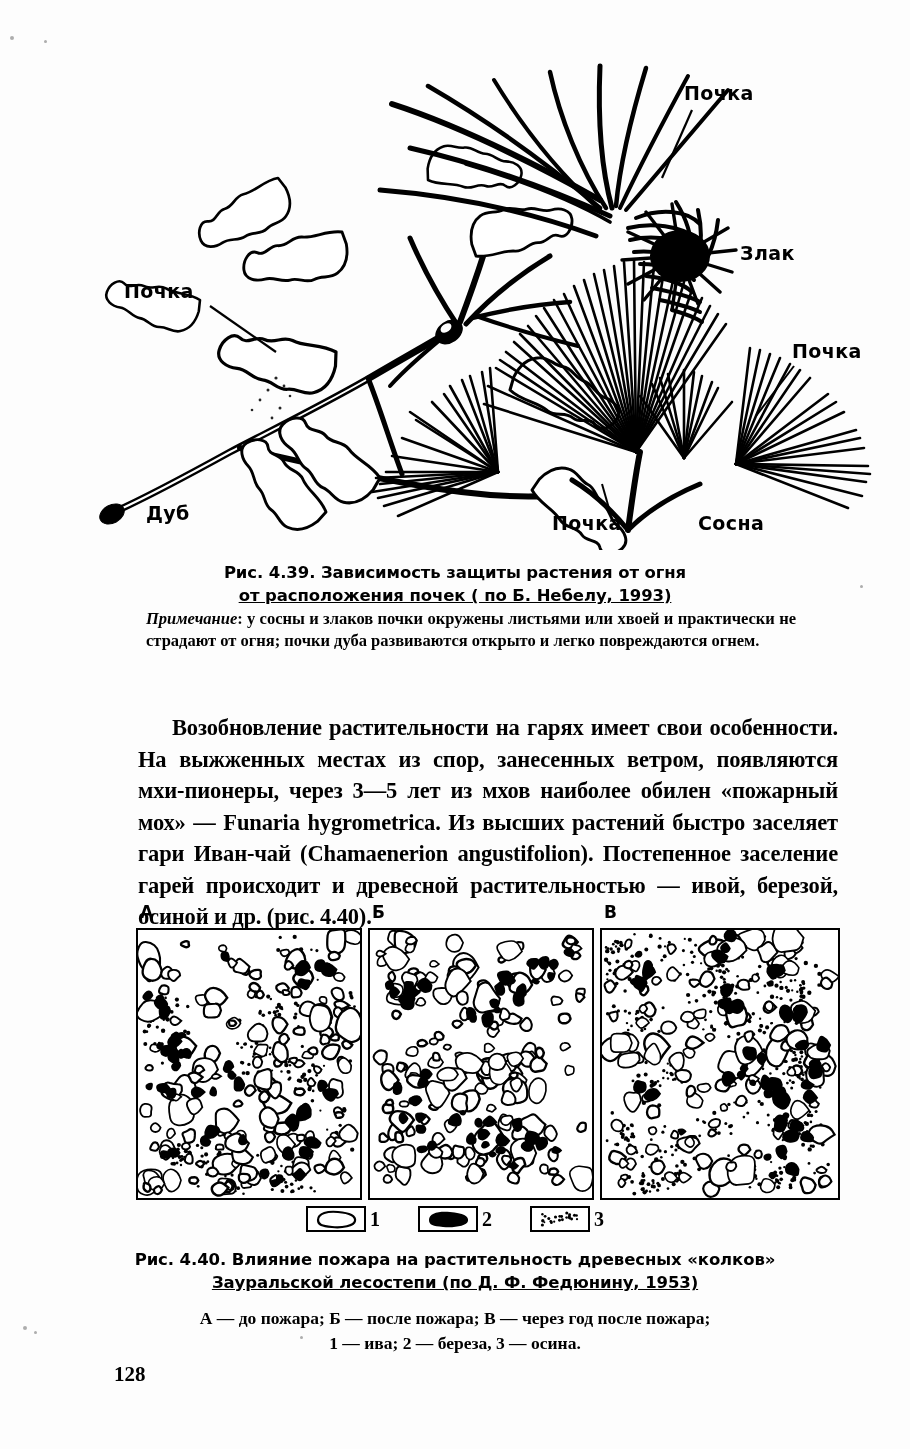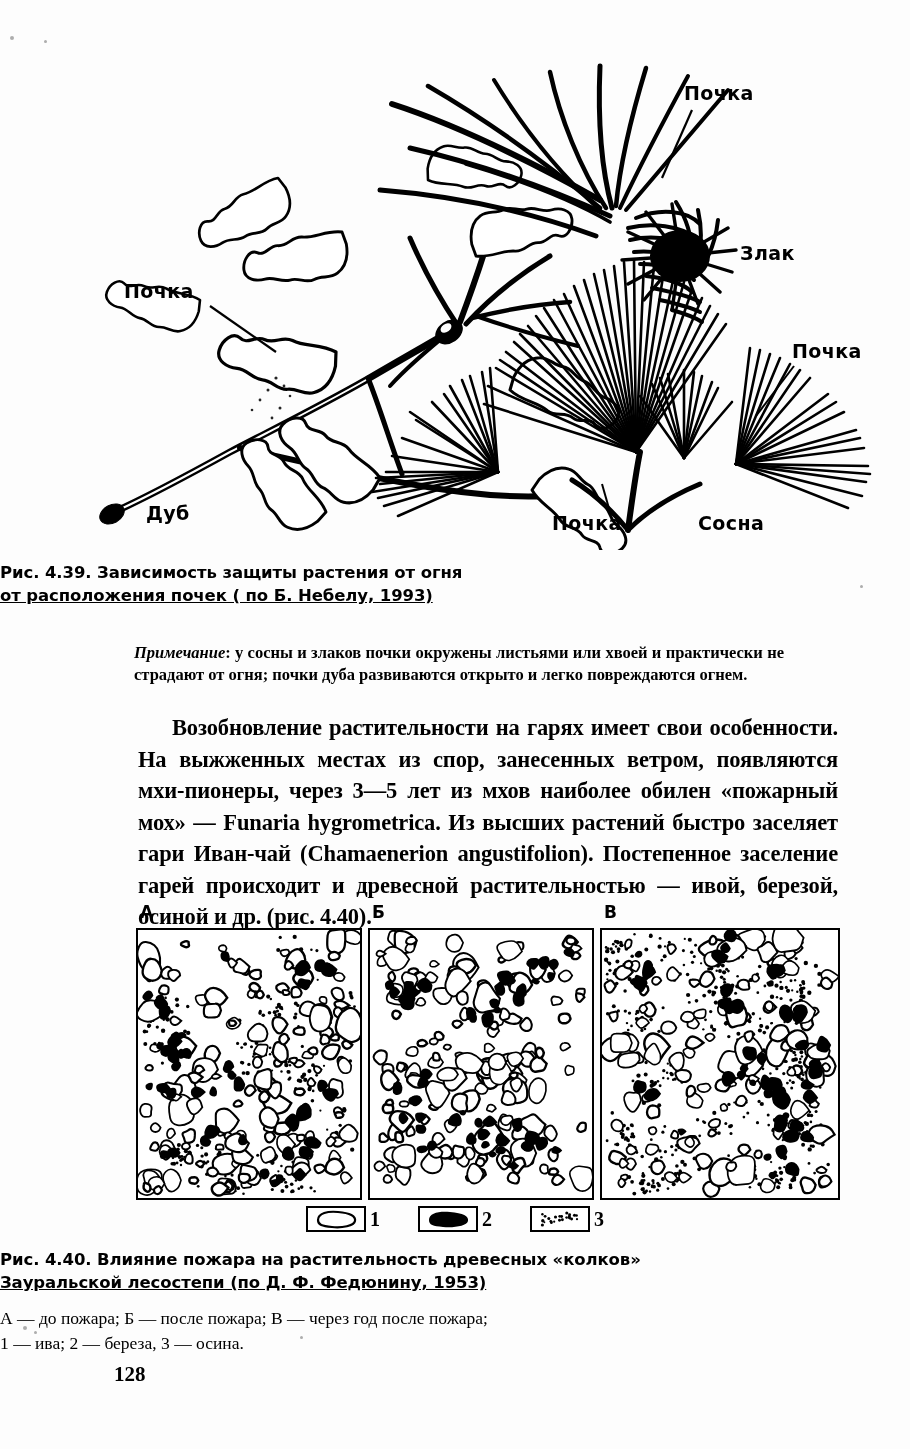--- a/index.html
+++ b/index.html
@@ -45,20 +45,21 @@
     font-weight: 700;
     font-size: 19px;
     letter-spacing: .4px;
     fill: #000;
   }
 
   
   .cap-bold {
     position: absolute;
     width: 100%;
+    text-align: center;
     font-family: "DejaVu Sans", sans-serif;
     font-weight: 700;
     font-size: 16.5px;
     line-height: 23px;
     letter-spacing: -0.1px;
   }
   .cap-bold .l2 { display: block; text-decoration: underline; }
 
   .note {
     position: absolute;
@@ -141,25 +142,25 @@
   .legend-box svg { display: block; width: 100%; height: 100%; }
   .legend-num {
     font-family: "Liberation Serif", serif;
     font-weight: 700;
     font-size: 20px;
   }
 
   .sub-note {
     position: absolute;
     width: 100%;
-    text-align: left;
+    text-align: center;
     font-family: "Liberation Serif", serif;
     font-size: 17.5px;
     line-height: 25px;
-    font-weight: 400;
+    font-weight: 700;
   }
   .sub-note .l2 { display: block; }
 
   .folio {
     position: absolute;
     left: 98px;
     top: 1362px;
     font-family: "Liberation Serif", serif;
     font-weight: 600;
     font-size: 21px;
@@ -403,21 +404,21 @@
       <line x1="530" y1="452" x2="522" y2="424" stroke="#000" stroke-width="2"></line>
       <text class="illus-label" x="618" y="470">Сосна</text>
     </svg>
   </div>
 
   <div class="cap-bold" style="top:561px;">
     <span>Рис. 4.39. Зависимость защиты растения от огня</span>
     <span class="l2">от расположения почек ( по Б. Небелу, 1993)</span>
   </div>
 
-  <div class="note" style="top:642px;">
+  <div class="note" style="top:608px;margin-left:12px;">
     <i>Примечание</i><span>: у сосны и злаков почки окружены листьями или хвоей и практически не страдают от огня; почки дуба развиваются открыто и легко повреждаются огнем.</span>
   </div>
 
   <div class="body-par" style="top:712px;">Возобновление растительности на гарях имеет свои особенности. На выжженных местах из спор, занесенных ветром, появляются мхи-пионеры, через 3—5 лет из мхов наиболее обилен «пожарный мох» — Funaria hygrometrica. Из высших растений быстро заселяет гари Иван-чай (Chamaenerion angustifolion). Постепенное заселение гарей происходит и древесной растительностью — ивой, березой, осиной и др. (рис. 4.40).</div>
 
   <div class="panel-letter" style="left:140px; top:902px;">А</div>
   <div class="panel-letter" style="left:372px; top:902px;">Б</div>
   <div class="panel-letter" style="left:604px; top:902px;">В</div>
 
   <div class="panels">

